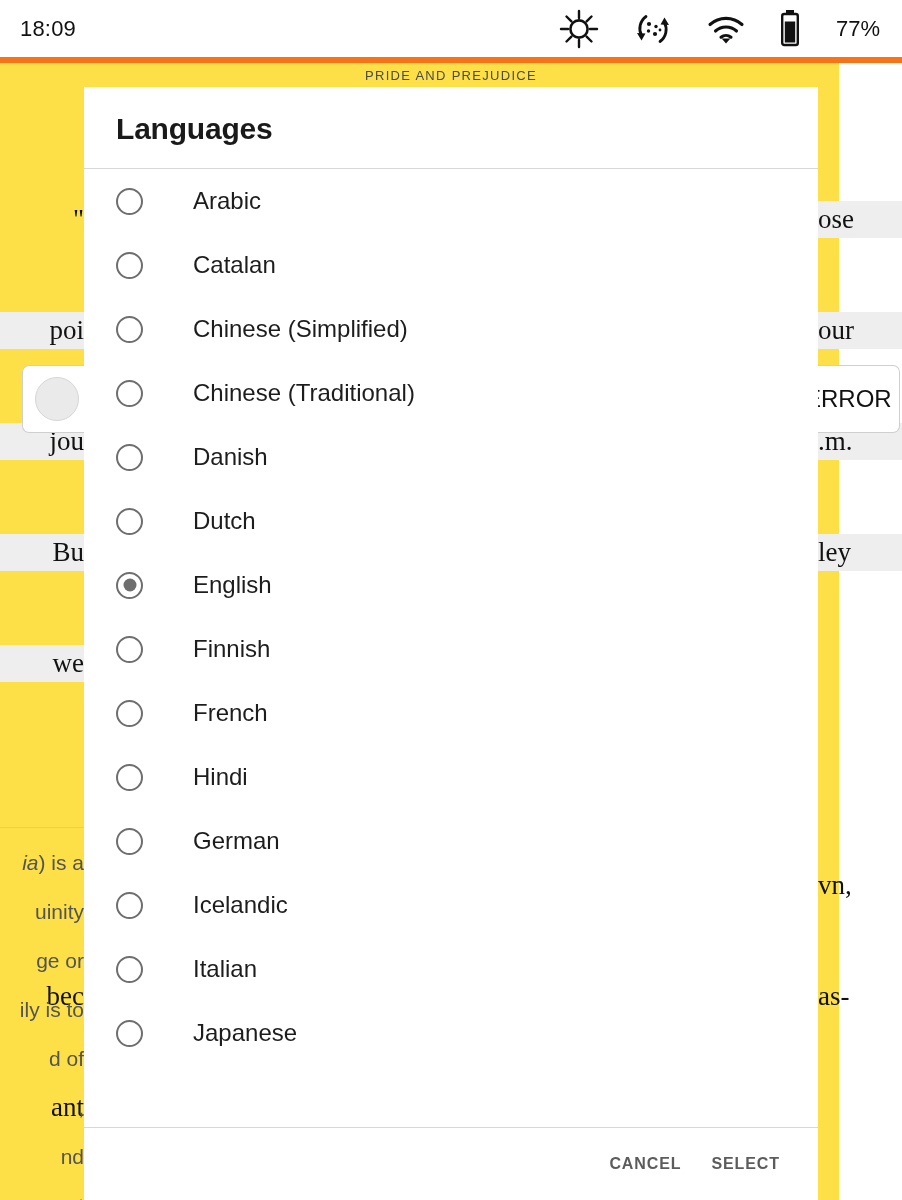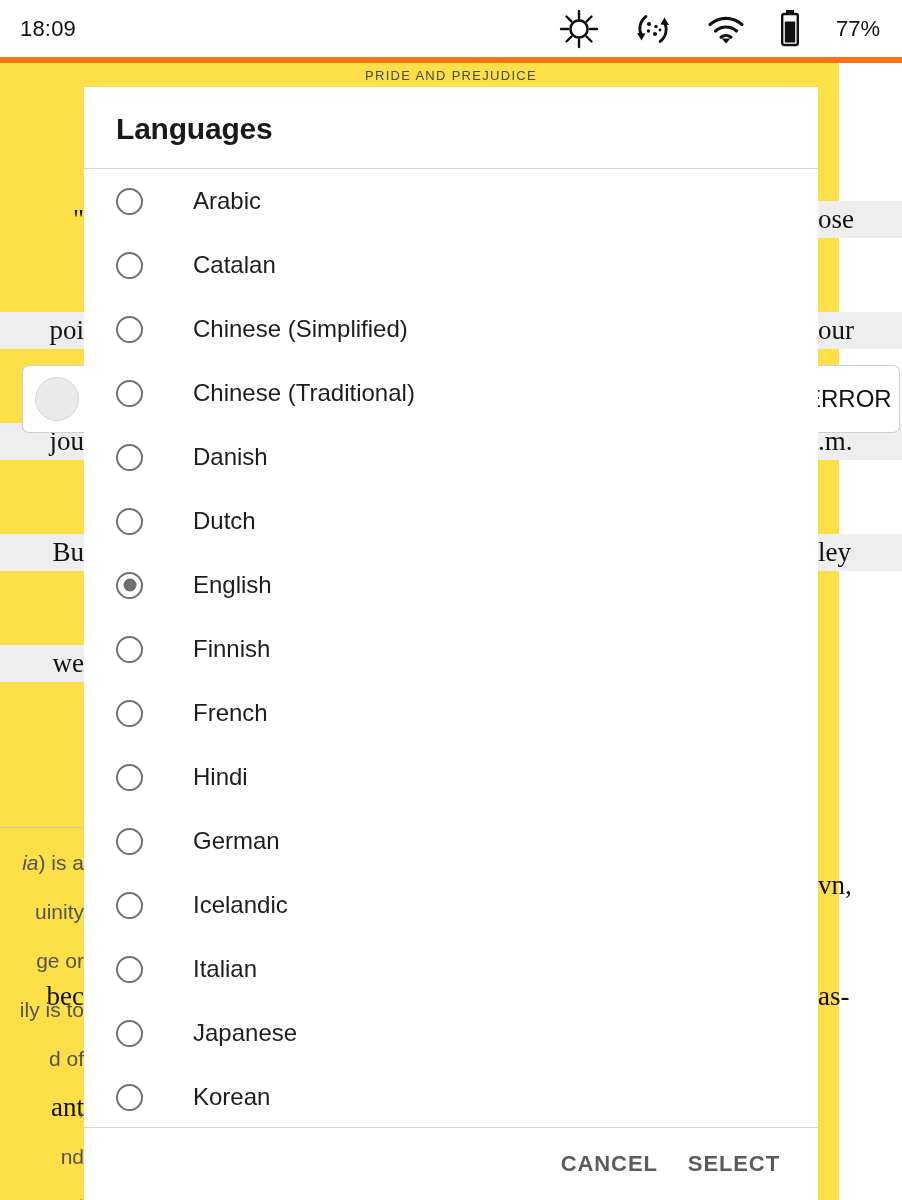--- a/index.html
+++ b/index.html
@@ -208,21 +208,21 @@
   }
   .dialog-actions {
     height: 72px;
     display: flex;
     align-items: center;
     justify-content: flex-end;
     gap: 22px;
     padding-right: 34px;
   }
   .dlg-btn {
-    font-size: 22px;
+    font-size: 16px;
     font-weight: bold;
     letter-spacing: 0.9px;
     color: #5c5c5c;
     background: none;
     border: none;
     cursor: pointer;
     font-family: "Liberation Sans", sans-serif;
     padding: 8px 4px;
   }
 </style>
@@ -422,24 +422,20 @@
           <div class="lang-label">Icelandic</div>
         </div>
         <div class="lang-row">
           <div class="radio"></div>
           <div class="lang-label">Italian</div>
         </div>
         <div class="lang-row">
           <div class="radio"></div>
           <div class="lang-label">Japanese</div>
         </div>
-        <div class="lang-row">
-          <div class="radio"></div>
-          <div class="lang-label">Korean</div>
-        </div>
       </div>
 
     <div class="dialog-divider"></div>
 
     <div class="dialog-actions">
       <button class="dlg-btn">CANCEL</button>
       <button class="dlg-btn">SELECT</button>
     </div>
   </div>
 

